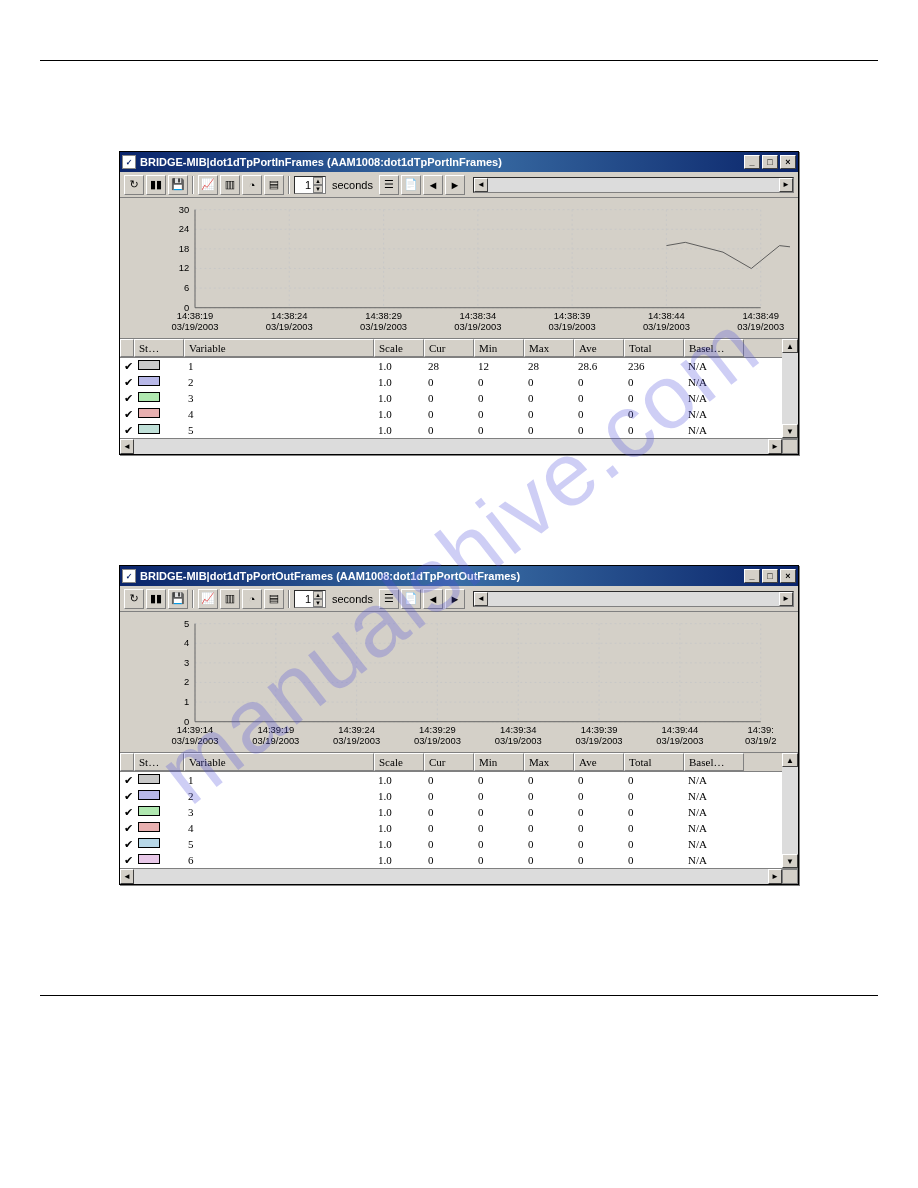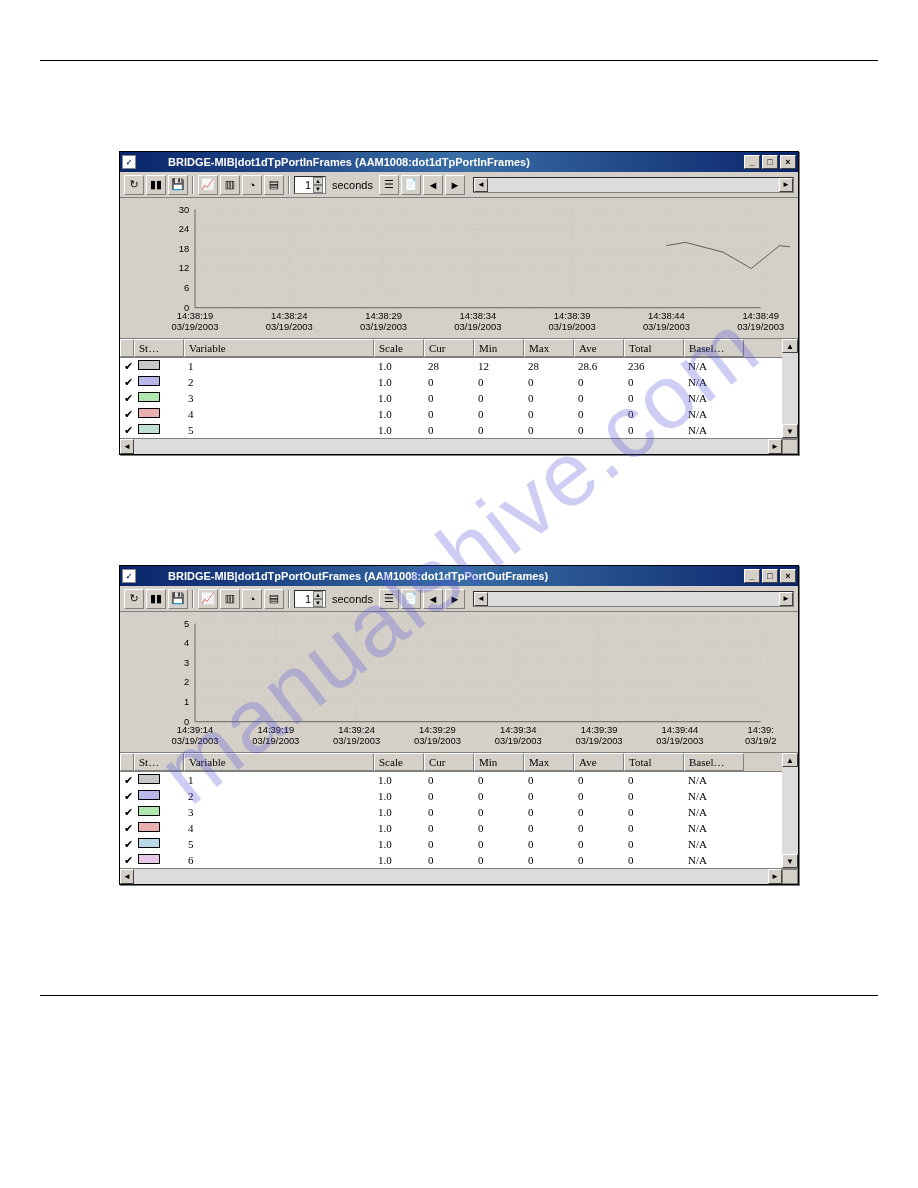--- a/index.html
+++ b/index.html
@@ -34,21 +34,21 @@
     padding: 0 2px;
   }
   .titlebar .ticon {
     width: 14px; height: 14px;
     background: #fff;
     margin-right: 4px;
     border: 1px solid #888;
     display: flex; align-items: center; justify-content: center;
     font-size: 8px; color: #0a246a;
   }
-  .titlebar .title-text { flex: 1; white-space: nowrap; overflow: hidden; margin-left: 28px; }
+  .titlebar .title-text { flex: 1; white-space: nowrap; overflow: hidden; }
   .win-buttons { display: flex; gap: 2px; }
   .win-btn {
     width: 16px; height: 14px;
     background: #d4d0c8;
     border: 1px solid #fff;
     border-right-color: #404040;
     border-bottom-color: #404040;
     font-size: 9px; font-weight: bold;
     display: flex; align-items: center; justify-content: center;
     color: #000;

